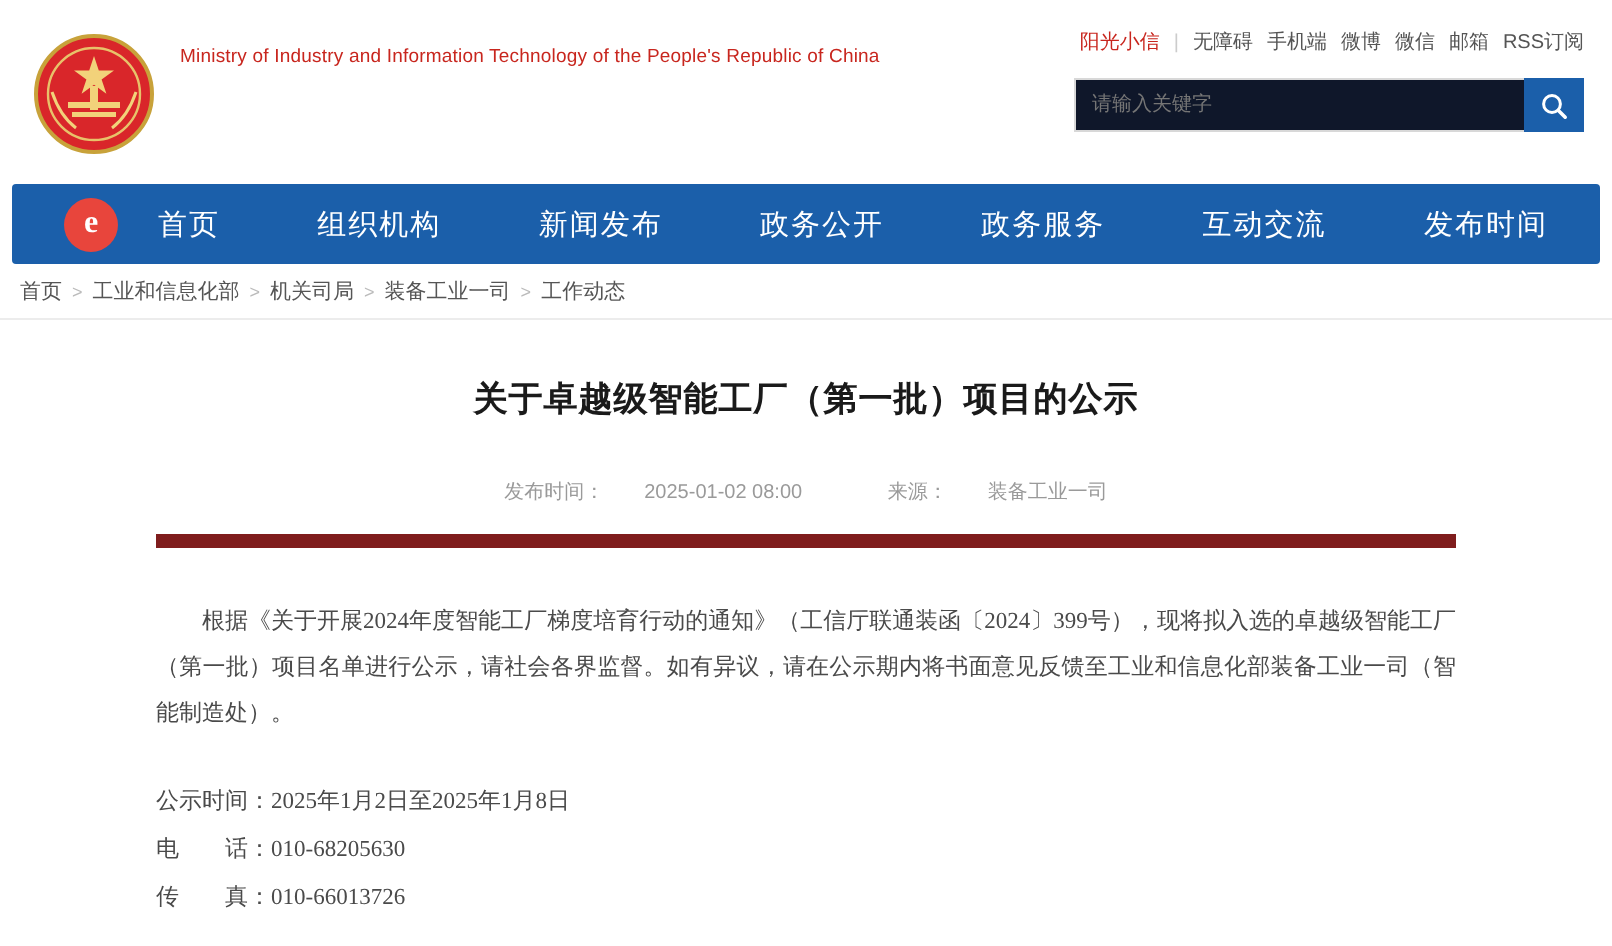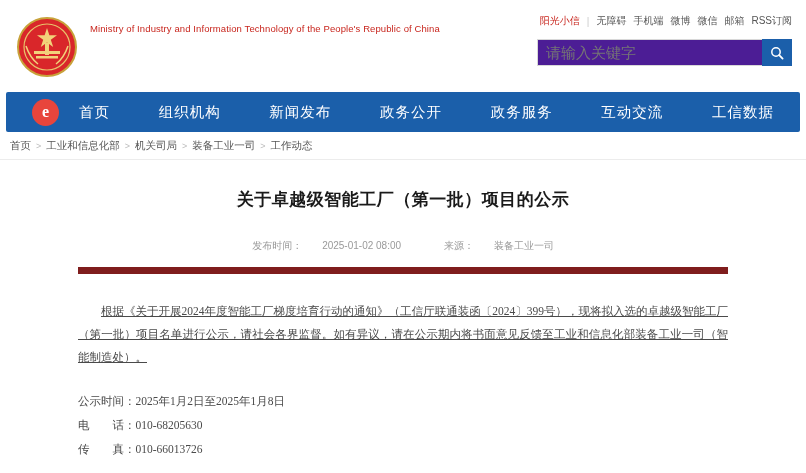--- a/index.html
+++ b/index.html
@@ -67,23 +67,23 @@
   .searchbar {
     margin-top: 11px;
     display: flex;
     height: 27px;
     width: 255px;
   }
   .search-input {
     flex: 1;
     border: 1px solid #d8d8d8;
     border-right: none;
-    background: #4c1d95;
+    background: #0f172a;
     padding: 0 8px;
-    font-size: 15px;
+    font-size: 10px;
     color: #999;
     outline: none;
     font-family: "Liberation Sans", sans-serif;
   }
   .search-btn {
     width: 30px;
     background: #1b5faa;
     border: none;
     display: flex;
     align-items: center;
@@ -167,21 +167,21 @@
   }
   .art-meta span { margin: 0 10px; }
 
   .art-body {
     margin-top: 26px;
     font-size: 11.5px;
     line-height: 2.0;
     color: #4a4a4a;
     font-family: "Liberation Serif", serif;
   }
-  .para { text-indent: 2em; text-align: justify; text-decoration: underline; }
+  .para { text-indent: 2em; text-align: justify; }
   .kv-block { margin-top: 20px; }
   .kv-line { line-height: 2.1; }
 </style>
 </head>
 <body>
 
 <div class="page">
 
   <div class="header">
 
@@ -230,21 +230,21 @@
 
   <div class="nav">
     <div class="nav-logo">e</div>
     <div class="nav-items">
       <span class="nav-item">首页</span>
       <span class="nav-item">组织机构</span>
       <span class="nav-item">新闻发布</span>
       <span class="nav-item">政务公开</span>
       <span class="nav-item">政务服务</span>
       <span class="nav-item">互动交流</span>
-      <span class="nav-item">工信数据</span>
+      <span class="nav-item">发布时间</span>
     </div>
   </div>
 
   <div class="breadcrumb">
     <span class="bc">首页</span>
     <span class="bc-sep">&gt;</span>
     <span class="bc">工业和信息化部</span>
     <span class="bc-sep">&gt;</span>
     <span class="bc">机关司局</span>
     <span class="bc-sep">&gt;</span>

